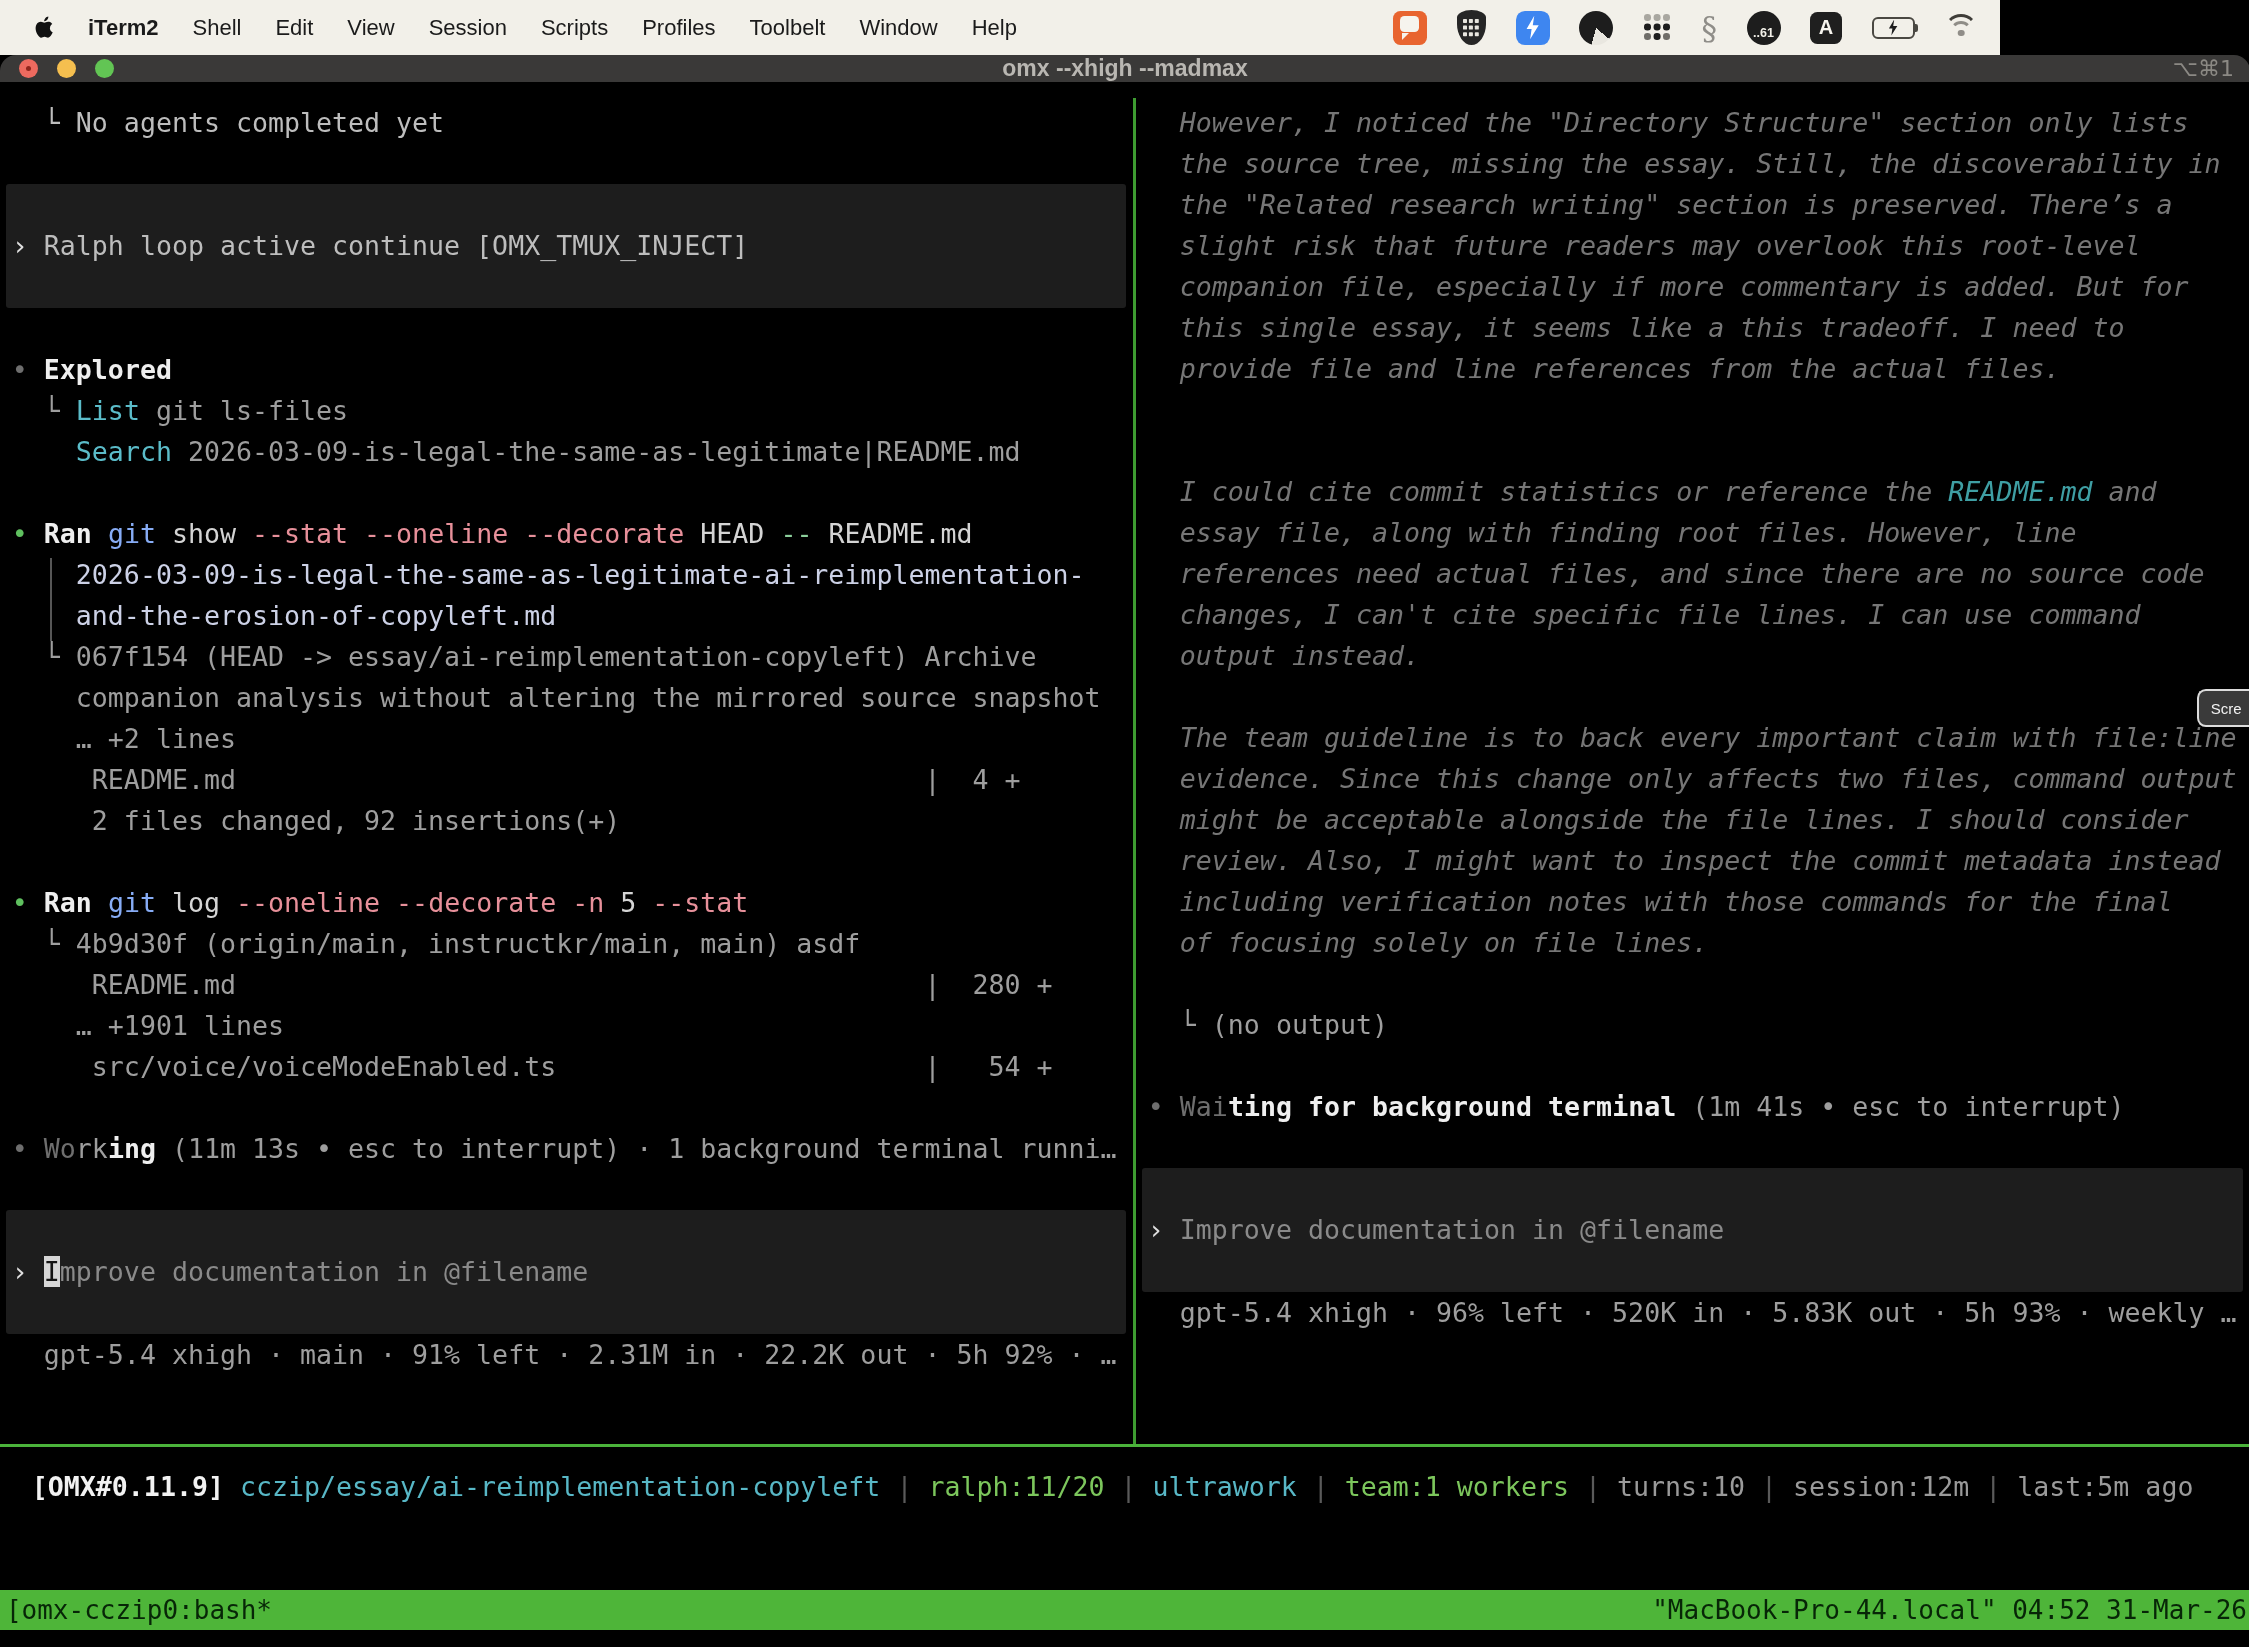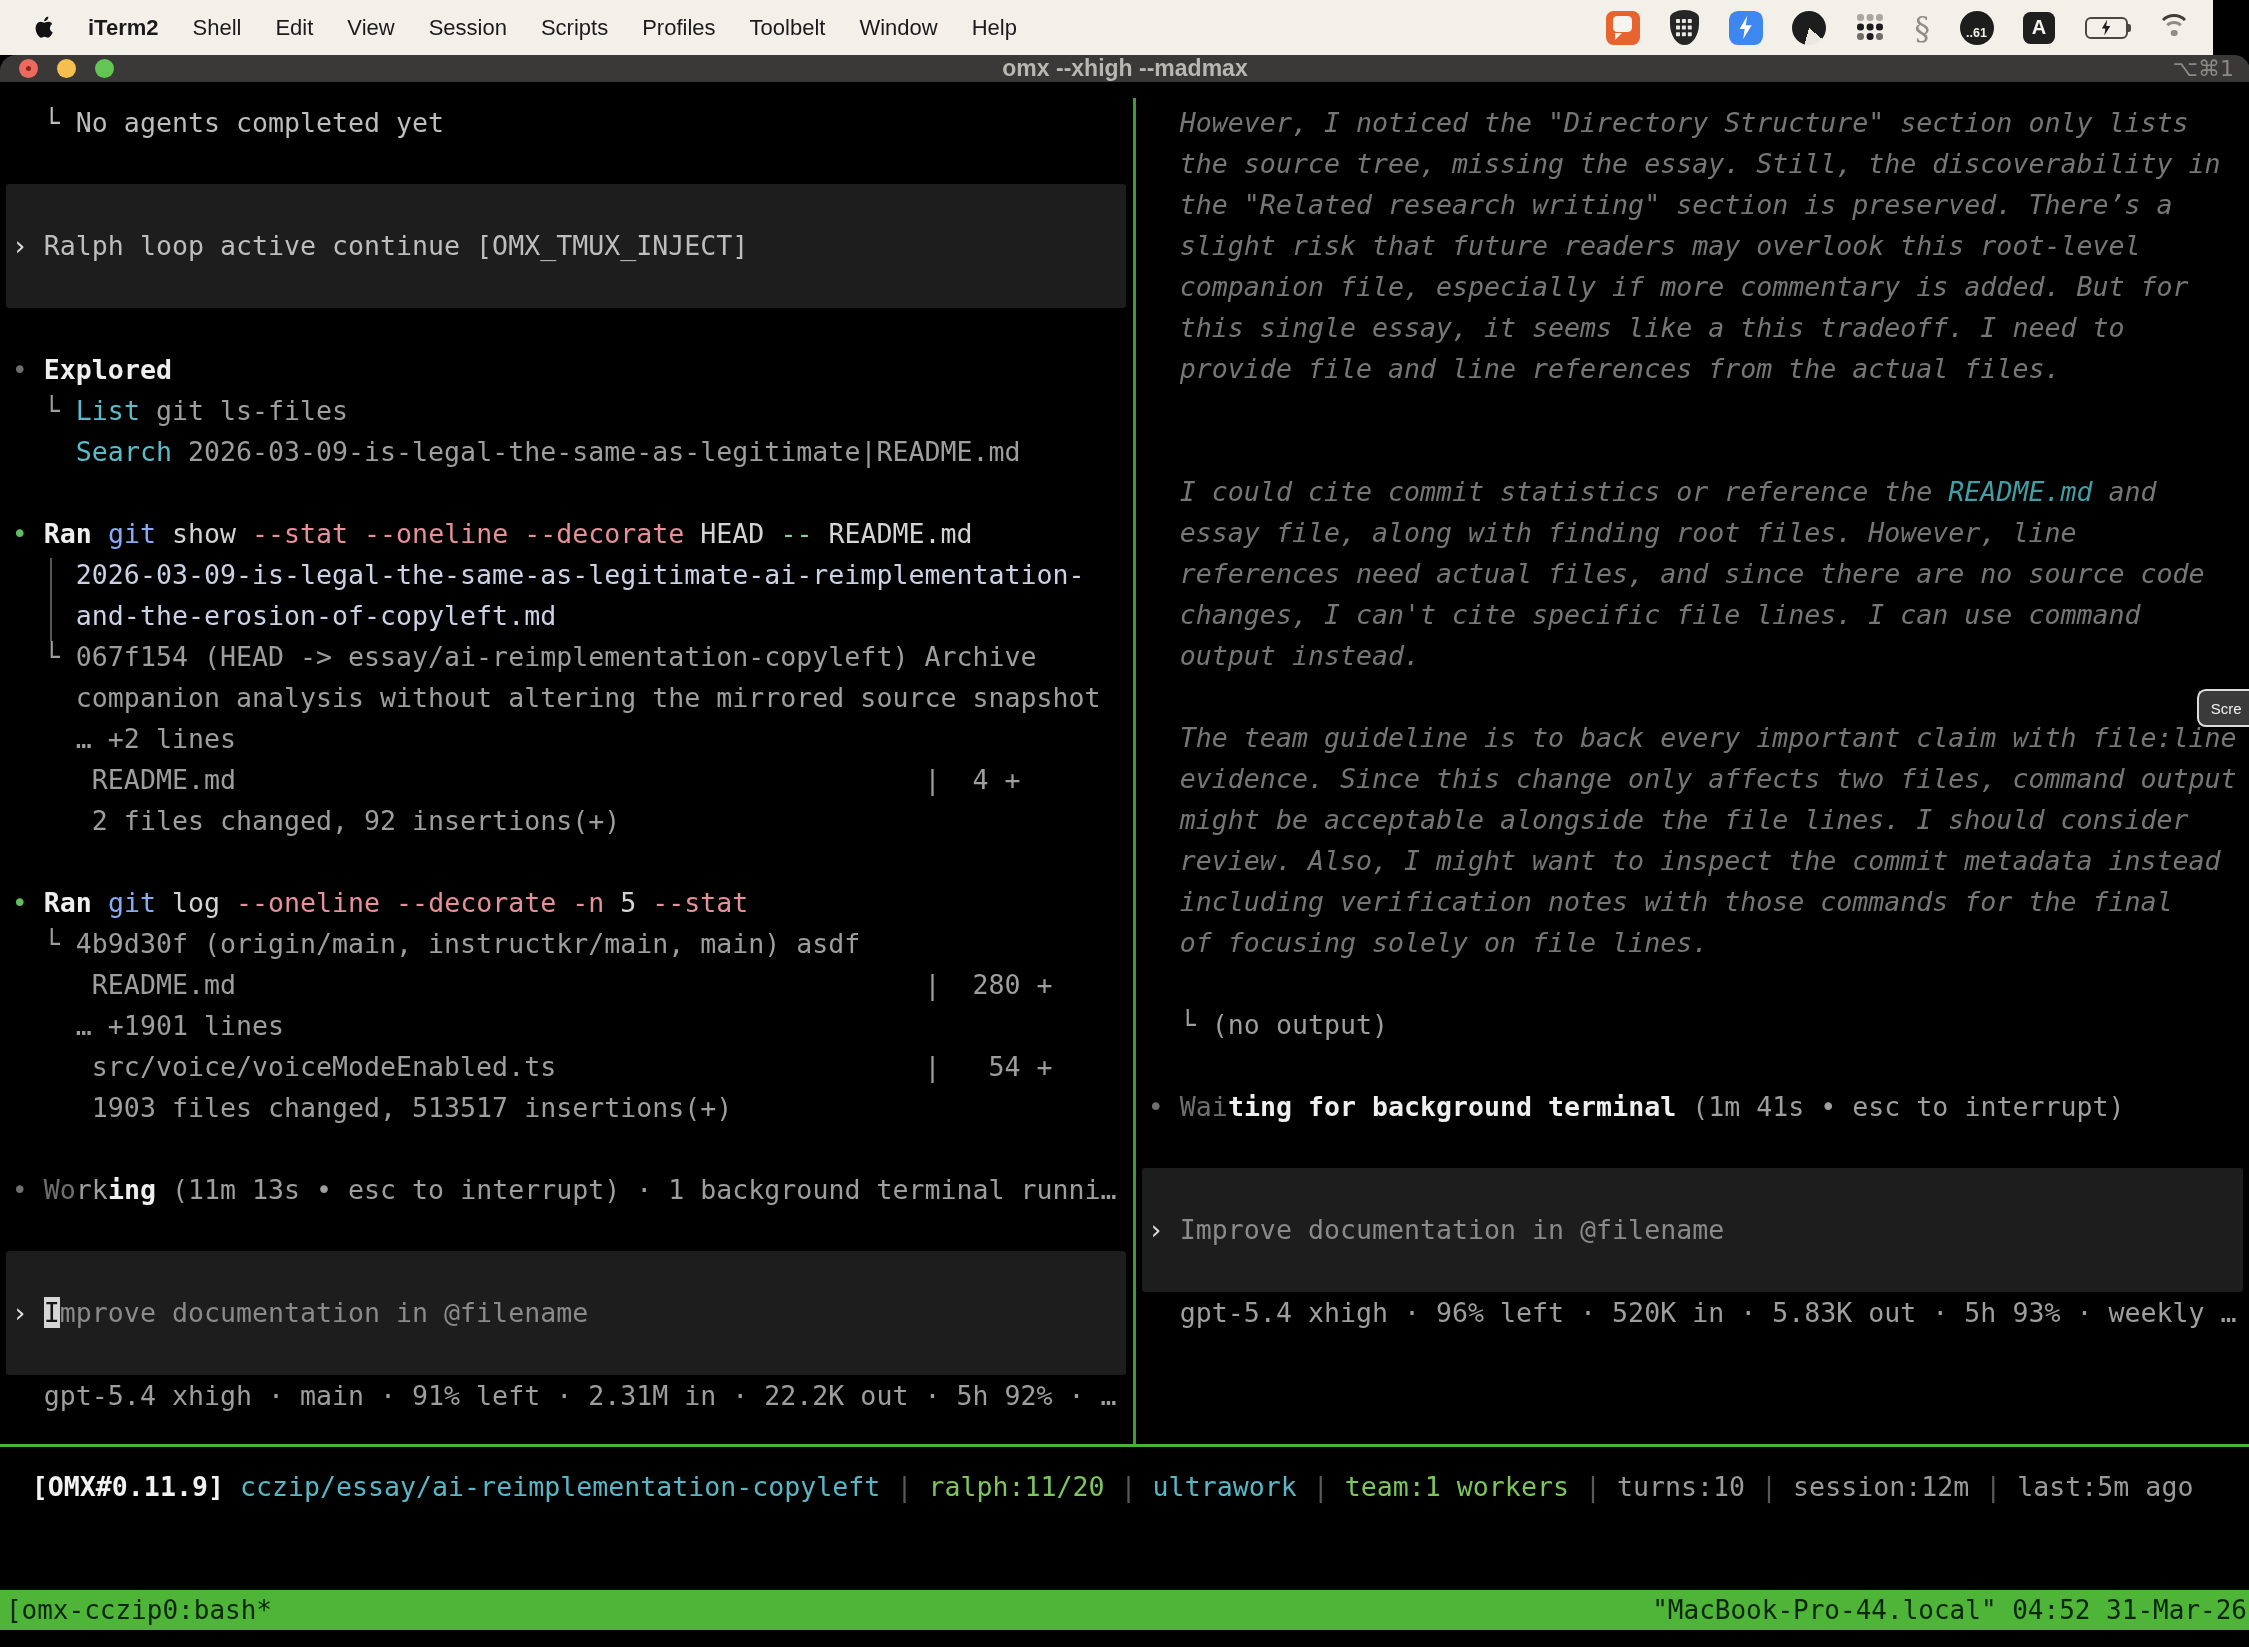--- a/index.html
+++ b/index.html
@@ -1,20 +1,20 @@
 <!DOCTYPE html>
 <html style="font-size:11.8px"><head>
 <meta charset="utf-8">
 <style>
   * { margin:0; padding:0; box-sizing:border-box; }
   html,body { width:2250px; height:1648px; background:#000; overflow:hidden;
               font-family:"DejaVu Sans Mono", monospace; }
 
   
-  .menubar { position:absolute; top:0; left:0; width:2213px; height:55px;
+  .menubar { position:absolute; top:0; left:0; width:2000px; height:55px;
              background:#f2f0e9; display:flex; align-items:center;
              font-family:"Liberation Sans", sans-serif; color:#1b1b1b; }
   .mb-left { display:flex; align-items:center; gap:34px; padding-left:32px; }
   .mb-apple svg { width:22px; height:26.6px; display:block; }
   .mb-item { font-size:22px; }
   .mb-item.bold { font-weight:700; }
   .mb-right { margin-left:auto; display:flex; align-items:center; gap:29.5px; padding-right:22px; }
   .ic { position:relative; display:flex; align-items:center; justify-content:center; }
   .ic-record { width:34px; height:34px; background:#e8642f; border-radius:7.4px; }
   .ic-record::before { content:""; position:absolute; top:5.9px; left:7.4px; width:19px; height:16px;
@@ -197,21 +197,20 @@
       <div class="tline"><span class="c-g">    companion analysis without altering the mirrored source snapshot</span></div>
       <div class="tline"><span class="c-g">    … +2 lines</span></div>
       <div class="tline"><span class="c-g">     README.md                                           |  4 +</span></div>
       <div class="tline"><span class="c-g">     2 files changed, 92 insertions(+)</span></div>
       <div class="tline"></div>
       <div class="tline"><span class="c-gb">• </span><span class="c-w">Ran</span><span class="c-g"> </span><span class="c-b">git</span><span class="c-cmd"> log </span><span class="c-p">--oneline --decorate -n</span><span class="c-cmd"> 5 </span><span class="c-p">--stat</span></div>
       <div class="tline"><span class="c-g">  └ 4b9d30f (origin/main, instructkr/main, main) asdf</span></div>
       <div class="tline"><span class="c-g">     README.md                                           |  280 +</span></div>
       <div class="tline"><span class="c-g">    … +1901 lines</span></div>
       <div class="tline"><span class="c-g">     src/voice/voiceModeEnabled.ts                       |   54 +</span></div>
-      <div class="tline"><span class="c-g">     1903 files changed, 513517 insertions(+)</span></div>
       <div class="tline"></div>
       <div class="tline"><span class="c-d">• </span><span class="c-d">Wo</span><span class="c-g">rk</span><span class="c-w">ing</span><span class="c-g"> (11m 13s • esc to interrupt) · 1 background terminal runni…</span></div>
       <div class="tline"></div>
       <div class="tbox">
         <div class="tline"><span class="c-pr">› </span><span class="c-cur">I</span><span class="c-pg">mprove documentation in @filename</span></div>
       </div>
       <div class="tline"><span class="c-g">  gpt-5.4 xhigh · main · 91% left · 2.31M in · 22.2K out · 5h 92% · …</span></div>
     </div>
   <div class="divider-v"></div>
   <div class="pane pane-right">

